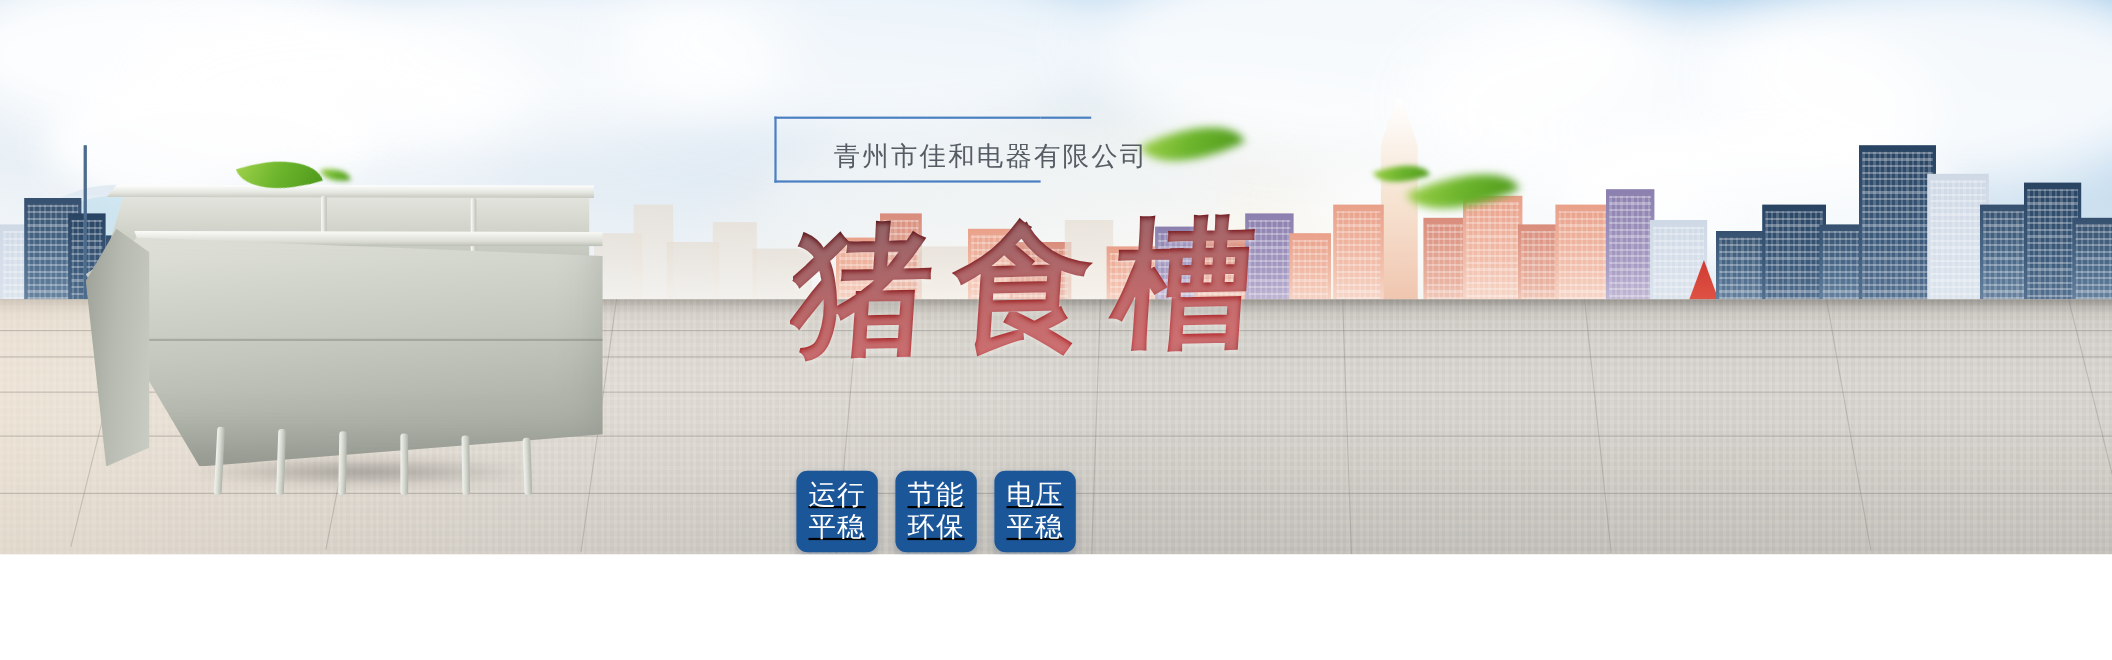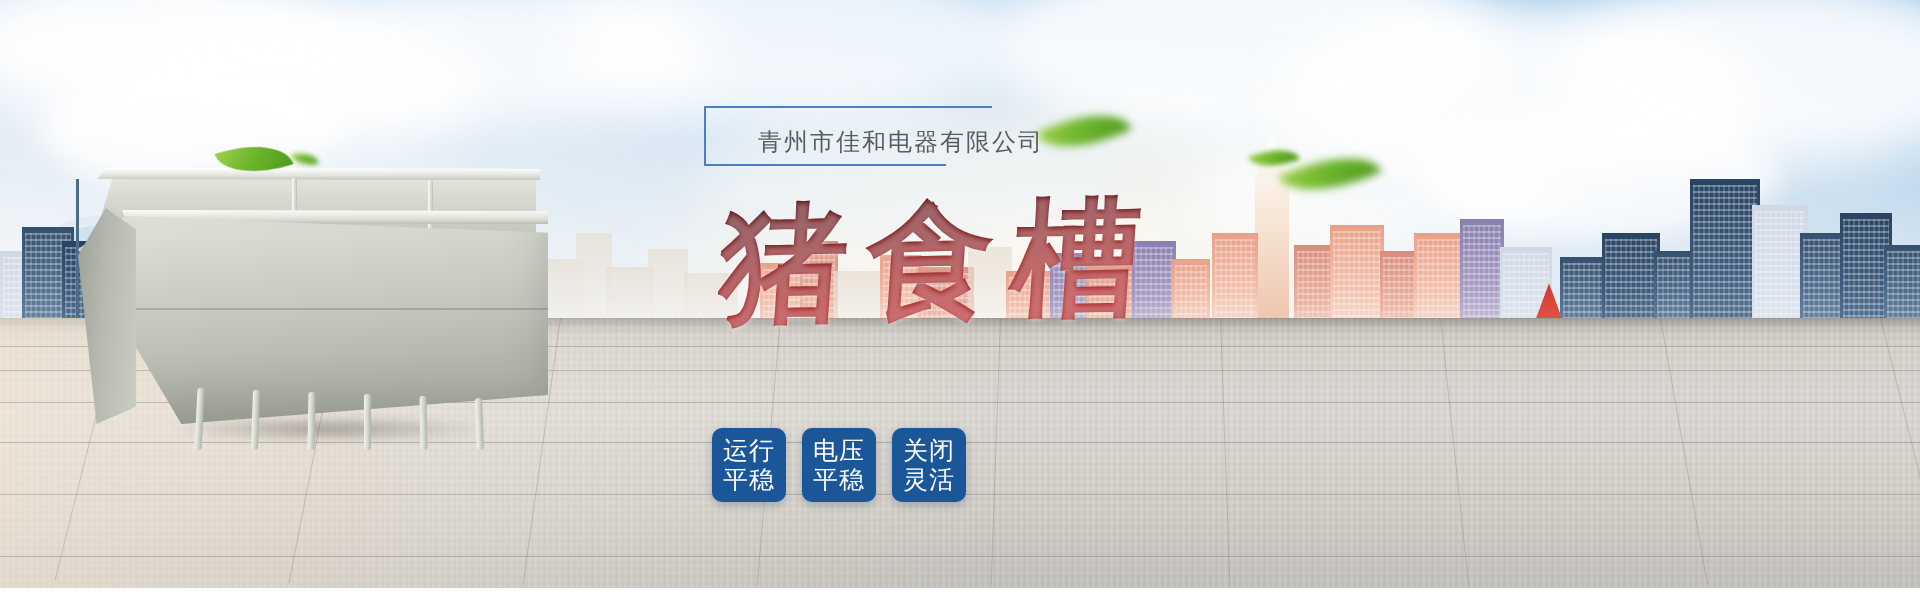--- a/index.html
+++ b/index.html
@@ -5,21 +5,21 @@
   * { margin:0; padding:0; box-sizing:border-box; }
   html,body { width:1920px; height:600px; overflow:hidden; }
   body {
     font-family:"Liberation Sans","DejaVu Sans",sans-serif;
     background:#ffffff;
   }
 
   
   .banner {
     position:relative;
-    width:1920px; height:588px;
+    width:1920px; height:504px;
     overflow:hidden;
   }
 
   
   .sky {
     position:absolute; inset:0 0 45% 0;
     background:
       linear-gradient(185deg,#7fb4e0 0%,#9cc6e8 16%,#bfd8ec 36%,#dfeaf3 58%,#eef3f7 80%,#f6f8fa 100%);
   }
   .sky-warm {
@@ -191,22 +191,22 @@
 
   .subhead {
     position:absolute; left:8px; top:240px;
     font-size:52px; font-weight:700; letter-spacing:3px; white-space:nowrap;
     font-family:"Liberation Sans","DejaVu Sans",sans-serif;
     color:#2d2a33;
     text-shadow:0 1px 0 rgba(255,255,255,.65),0 2px 7px rgba(255,255,255,.55);
   }
 
   .badges {
-    position:absolute; left:12px; top:330px;
-    display:flex; gap:16px;
+    position:absolute; left:24px; top:330px;
+    display:flex; gap:16px;text-decoration:underline;
   }
   .badge {
     width:74px; height:74px;
     background:#1b5699;
     border-radius:10px;
     display:flex; flex-direction:column;
     align-items:center; justify-content:center;
     color:#ffffff;
     font-size:25px; line-height:1.18; letter-spacing:1px;
     font-family:"Liberation Sans","DejaVu Sans",sans-serif;
@@ -405,23 +405,23 @@
 
     <div class="headline">猪食槽</div>
 
 
     <div class="badges">
       <div class="badge">
         <span>运行</span>
         <span>平稳</span>
       </div>
       <div class="badge">
+        <span>节能</span>
+        <span>环保</span>
+      </div>
+      <div class="badge">
         <span>电压</span>
         <span>平稳</span>
       </div>
-      <div class="badge">
-        <span>关闭</span>
-        <span>灵活</span>
-      </div>
     </div>
   </div>
 
 </div>
 
 </body></html>

